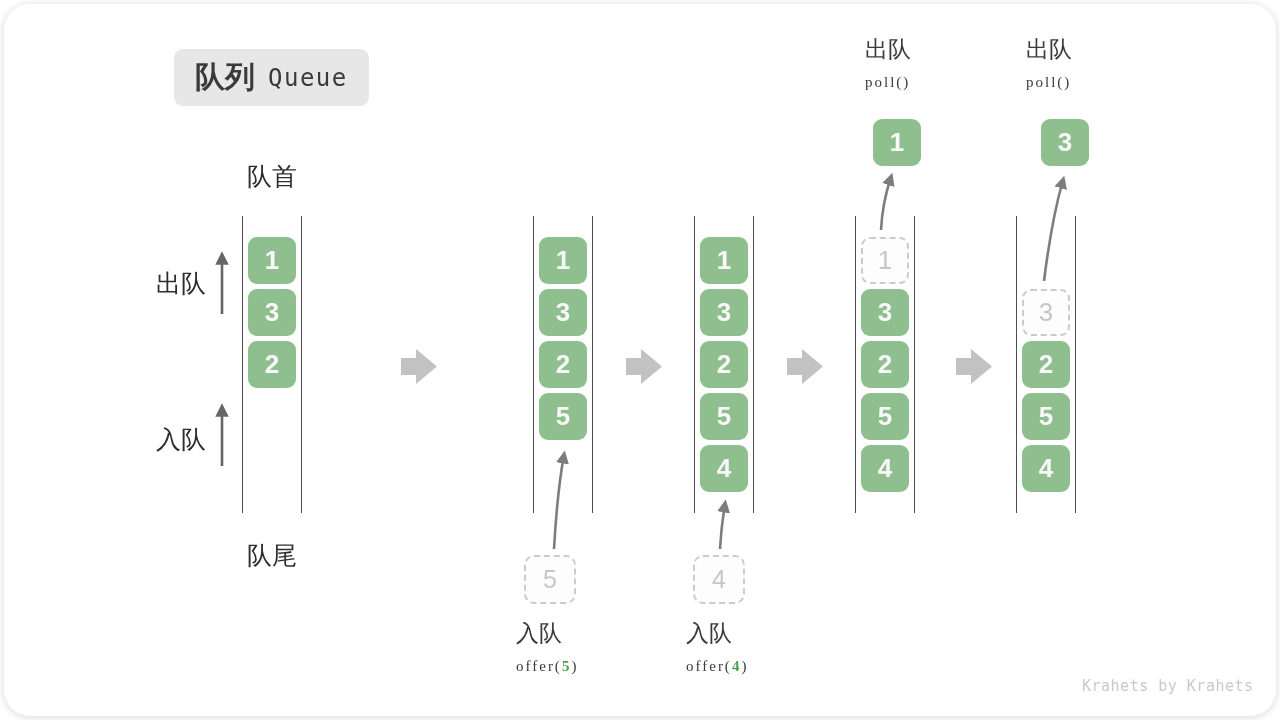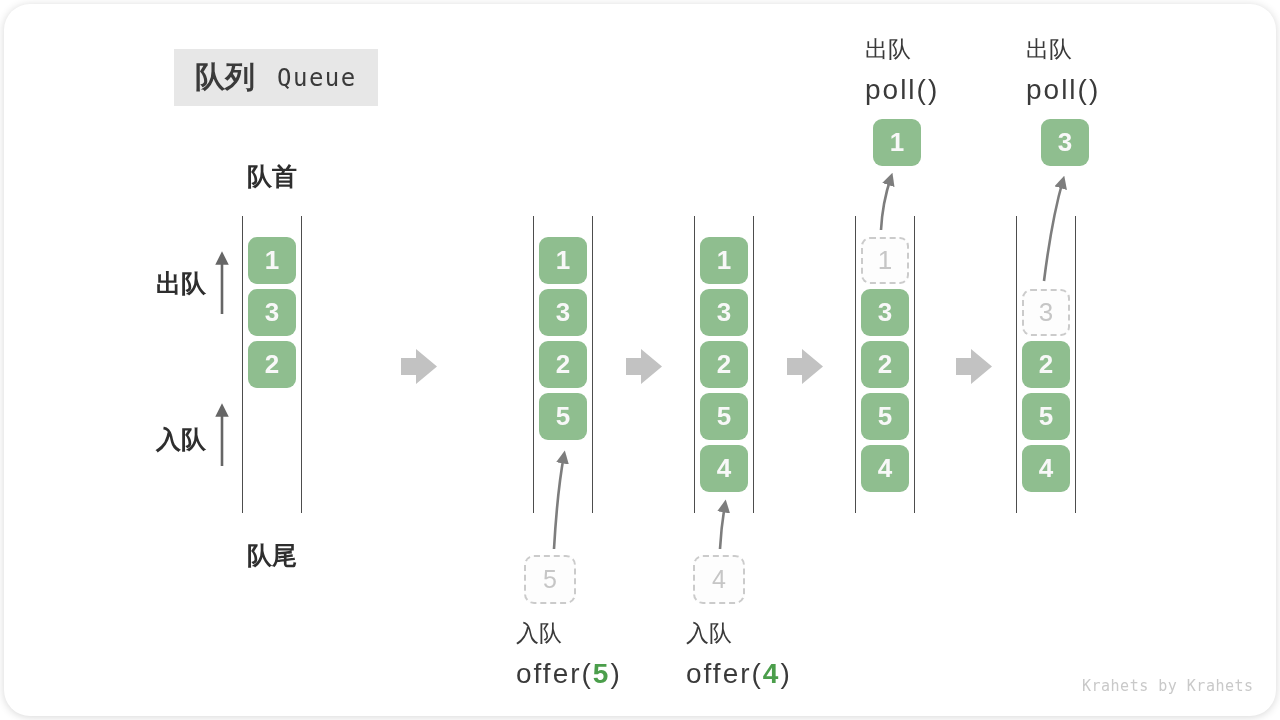--- a/index.html
+++ b/index.html
@@ -3,27 +3,27 @@
 <meta charset="utf-8">
 <style>
   html,body{margin:0;padding:0;background:#ffffff;}
   body{width:1280px;height:720px;position:relative;font-family:"Liberation Sans",sans-serif;overflow:hidden;}
 
   .card{position:absolute;inset:4px;background:#fff;border-radius:26px;
         box-shadow:0 1px 8px rgba(0,0,0,.16);overflow:hidden;}
 
   
   .chip{position:absolute;left:170px;top:45px;height:57px;padding:0 21px;
-        background:var(--chip-bg,#e7e7e7);border-radius:0;
+        background:var(--chip-bg,#e7e7e7);border-radius:9px;
         display:flex;align-items:center;gap:13px;}
   .chip .zh{font-size:30px;font-weight:700;color:var(--text-dark,#3a3a3a);}
-  .chip .en{font-size:24px;letter-spacing:1.5px;font-family:"DejaVu Sans Mono",monospace;color:var(--text-dark,#3a3a3a);margin-left:9px;}
+  .chip .en{font-size:24px;letter-spacing:1.5px;font-family:"DejaVu Sans Mono",monospace;color:var(--text-dark,#3a3a3a);}
 
   
-  .lbl{position:absolute;font-size:25px;font-weight:700;color:#2e2e2e;white-space:nowrap;}
+  .lbl{position:absolute;font-size:25px;font-weight:400;color:#2e2e2e;white-space:nowrap;}
   .lbl.centered{transform:translateX(-50%);}
 
   
   .queue-col{position:absolute;top:212px;width:60px;height:297px;
              border-left:1.6px solid var(--wall,#4d4d4d);
              border-right:1.6px solid var(--wall,#4d4d4d);box-sizing:border-box;}
   .slot{position:absolute;left:50%;transform:translateX(-50%);width:48px;height:47px;
         border-radius:9px;display:flex;align-items:center;justify-content:center;
         font-size:26px;font-weight:600;}
   .slot.filled{background:var(--box-green,#8fbe8f);color:#f8f8f8;}
@@ -35,21 +35,21 @@
              display:flex;align-items:center;justify-content:center;}
 
   
   .ghost-box{position:absolute;width:52px;height:49px;border-radius:10px;
              border:2.5px dashed #cbcbcb;background:#fdfdfd;color:#c6c6c6;font-size:25px;
              display:flex;align-items:center;justify-content:center;box-sizing:border-box;}
 
   
   .op{position:absolute;color:var(--text-dark,#3a3a3a);white-space:nowrap;}
   .op .zh{font-size:23px;display:block;margin-bottom:9px;}
-  .op .code{font-family:Liberation Sans, sans-serif;font-size:28px;letter-spacing:2px;display:block;color:#3a3a3a;}
+  .op .code{font-family:Liberation Serif, serif;font-size:15px;letter-spacing:2px;display:block;color:#3a3a3a;}
   .op .code .arg{color:var(--code-green,#4b9e4b);font-weight:700;}
 
   .watermark{position:absolute;left:1078px;top:673px;font-family:"DejaVu Sans Mono",monospace;
              font-size:15px;letter-spacing:.5px;color:var(--wm,#c9c9c9);}
 
   svg.overlay{position:absolute;inset:0;width:1280px;height:720px;pointer-events:none;}
 </style>
 </head>
 <body>
 

